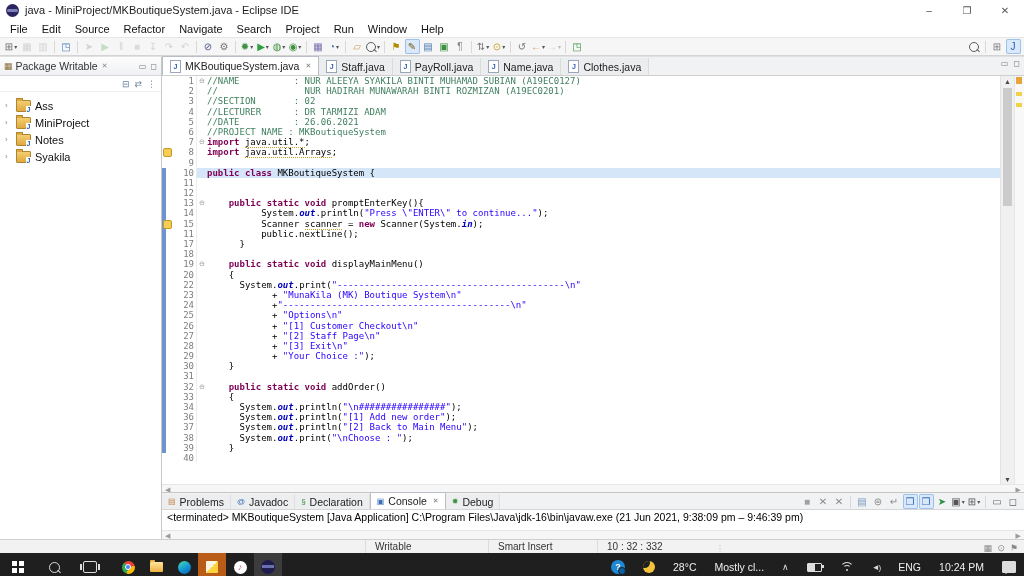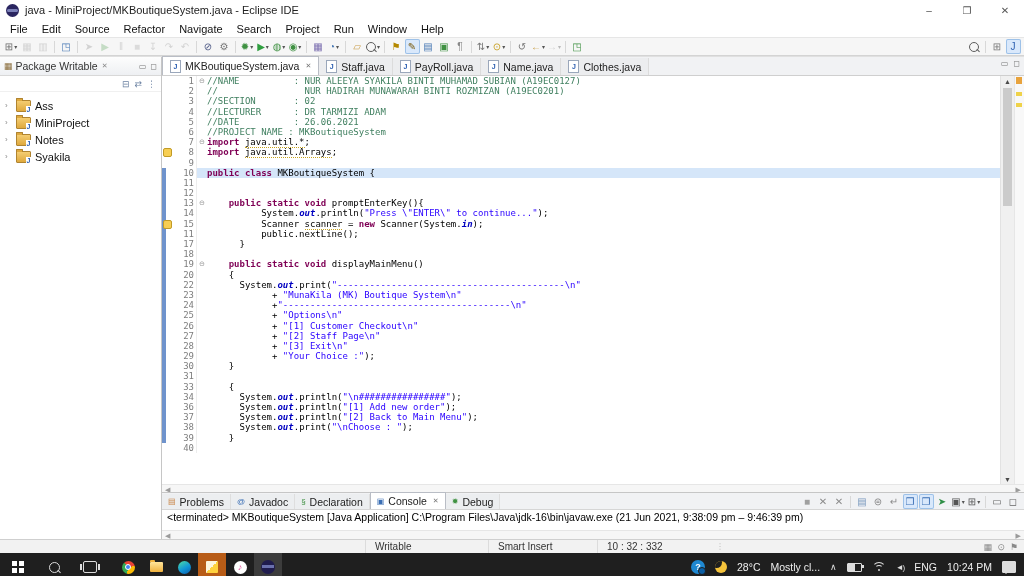--- a/index.html
+++ b/index.html
@@ -97,21 +97,21 @@
   .console{height:47px;border-top:1px solid #c6c6c6;display:flex;flex-direction:column;flex:0 0 auto;background:#fff}
   .console-tabrow{height:16px;display:flex;align-items:flex-end;background:#f1f2f4;border-bottom:1px solid #d6d6d6;flex:0 0 auto;position:relative}
   .ctab{height:15px;display:flex;align-items:center;gap:4px;padding:0 6px;font-size:10.5px;color:#222;background:#eceef0;border-right:1px solid #dedede;white-space:nowrap}
   .ctab.active{background:#fff;height:16px;border:1px solid #b9bdc5;border-bottom:none}
   .ctab-icon{font-size:8px}
   .console-toolbar{position:absolute;right:3px;top:1px;display:flex;align-items:center}
   .console-status{height:14px;line-height:14px;padding:0 5px;font-size:10.5px;color:#000;white-space:nowrap;overflow:hidden;flex:0 0 auto}
   .console-body{flex:1;background:#fff}
 
   
-  .statusbar{height:13px;background:#f2f2f2;border-top:1px solid #cfcfcf;display:flex;align-items:center;font-size:10px;color:#333;flex:0 0 auto}
+  .statusbar{height:13px;background:#f2f2f2;border-top:1px solid #cfcfcf;display:flex;align-items:flex-end;font-size:10px;color:#333;flex:0 0 auto}
   .sb-spacer{width:365px;flex:0 0 auto}
   .sb-cell{height:13px;display:flex;align-items:center;padding-left:9px;border-left:1px solid #dcdcdc;flex:0 0 auto;white-space:nowrap}
   .sb-dots{color:#b9b9b9;margin-left:8px;font-size:8px;letter-spacing:1px}
   .sb-right{margin-left:auto;display:flex;gap:5px;align-items:center;padding-right:6px;color:#8a8a8a;font-size:9px}
 
   
   .taskbar{height:28px;background:#1f1f1f;display:flex;align-items:center;color:#e8e8e8;flex:0 0 auto}
   .tk-btn{width:36px;height:28px;display:flex;align-items:center;justify-content:center;flex:0 0 auto}
   .icon-win{width:12px;height:12px;background-image:linear-gradient(#fff,#fff),linear-gradient(#fff,#fff),linear-gradient(#fff,#fff),linear-gradient(#fff,#fff);
             background-size:5px 5px;background-position:0 0,7px 0,0 7px,7px 7px;background-repeat:no-repeat}
@@ -130,21 +130,21 @@
   .icon-chrome::after{content:"";position:absolute;inset:3.5px;background:#4285f4;border:1px solid #fff;border-radius:50%}
   .icon-file-explorer{width:13px;height:10px;background:linear-gradient(#ffe49a,#f0b23e);border-radius:1px;position:relative}
   .icon-file-explorer::before{content:"";position:absolute;top:-2px;left:0;width:5px;height:2px;background:#f0b23e;border-radius:1px 1px 0 0}
   .icon-edge{width:13px;height:13px;border-radius:50%;background:linear-gradient(150deg,#49d7a9 5%,#1196d8 55%,#0a5ca8 100%)}
   .icon-sticky-notes{width:12px;height:12px;background:linear-gradient(135deg,#fdf6df 0 50%,#ffd23e 50% 100%);border-radius:1px}
   .icon-itunes{width:13px;height:13px;border-radius:50%;background:#fff;display:flex;align-items:center;justify-content:center}
   .icon-itunes::after{content:"♪";color:#e0559d;font-size:9px}
   .icon-eclipse{width:14px;height:14px;border-radius:50%;background:#201c4e;position:relative;overflow:hidden}
   .icon-eclipse::after{content:"";position:absolute;left:1px;right:1px;top:5px;height:3px;background:#6a70ad}
 
-  .tray{margin-left:auto;display:flex;align-items:center;gap:10px;padding-right:8px;font-size:10.5px;color:#eee}
+  .tray{margin-left:auto;display:flex;align-items:center;gap:18px;padding-right:8px;font-size:10.5px;color:#eee}
   .help-badge{width:14px;height:14px;border-radius:50%;background:#1e88d2;display:flex;align-items:center;justify-content:center;position:relative}
   .help-badge::after{content:"?";color:#fff;font-size:9px;font-weight:bold}
   .help-badge::before{content:"";position:absolute;right:-1px;bottom:-1px;width:6px;height:6px;border-radius:50%;background:#0b5fa5;border:1px solid #1f1f1f}
   .moon{width:12px;height:12px;border-radius:50%;background:#f5c33b;position:relative;overflow:hidden}
   .moon::after{content:"";position:absolute;left:-4px;top:-4px;width:11px;height:11px;border-radius:50%;background:#1f1f1f}
   .chevup{font-size:9px;color:#ddd}
   .battery{width:13px;height:7px;border:1px solid #ddd;border-radius:1px;position:relative;background:linear-gradient(to right,#ddd 0 55%,transparent 55%)}
   .battery::after{content:"";position:absolute;right:-3px;top:1px;width:2px;height:3px;background:#ddd}
   .wifi{width:14px;height:11px;position:relative}
   .wifi i{position:absolute;border:1.4px solid transparent;border-top-color:#ddd;border-radius:50%}
@@ -569,20 +569,26 @@
                 <span class="ct"><span class="tk-p">    }</span></span>
               </div>
               <div class="code-line">
                 <span class="marker-col range"></span>
                 <span class="ln">31</span>
                 <span class="fold"></span>
                 <span class="ct"></span>
               </div>
               <div class="code-line">
                 <span class="marker-col range"></span>
+                <span class="ln">32</span>
+                <span class="fold">⊖</span>
+                <span class="ct"><span class="tk-p">    </span><span class="tk-k">public</span><span class="tk-p"> </span><span class="tk-k">static</span><span class="tk-p"> </span><span class="tk-k">void</span><span class="tk-p"> addOrder()</span></span>
+              </div>
+              <div class="code-line">
+                <span class="marker-col range"></span>
                 <span class="ln">33</span>
                 <span class="fold"></span>
                 <span class="ct"><span class="tk-p">    {</span></span>
               </div>
               <div class="code-line">
                 <span class="marker-col range"></span>
                 <span class="ln">34</span>
                 <span class="fold"></span>
                 <span class="ct"><span class="tk-p">      System.</span><span class="tk-f">out</span><span class="tk-p">.println(</span><span class="tk-s">"\n################"</span><span class="tk-p">);</span></span>
               </div>

